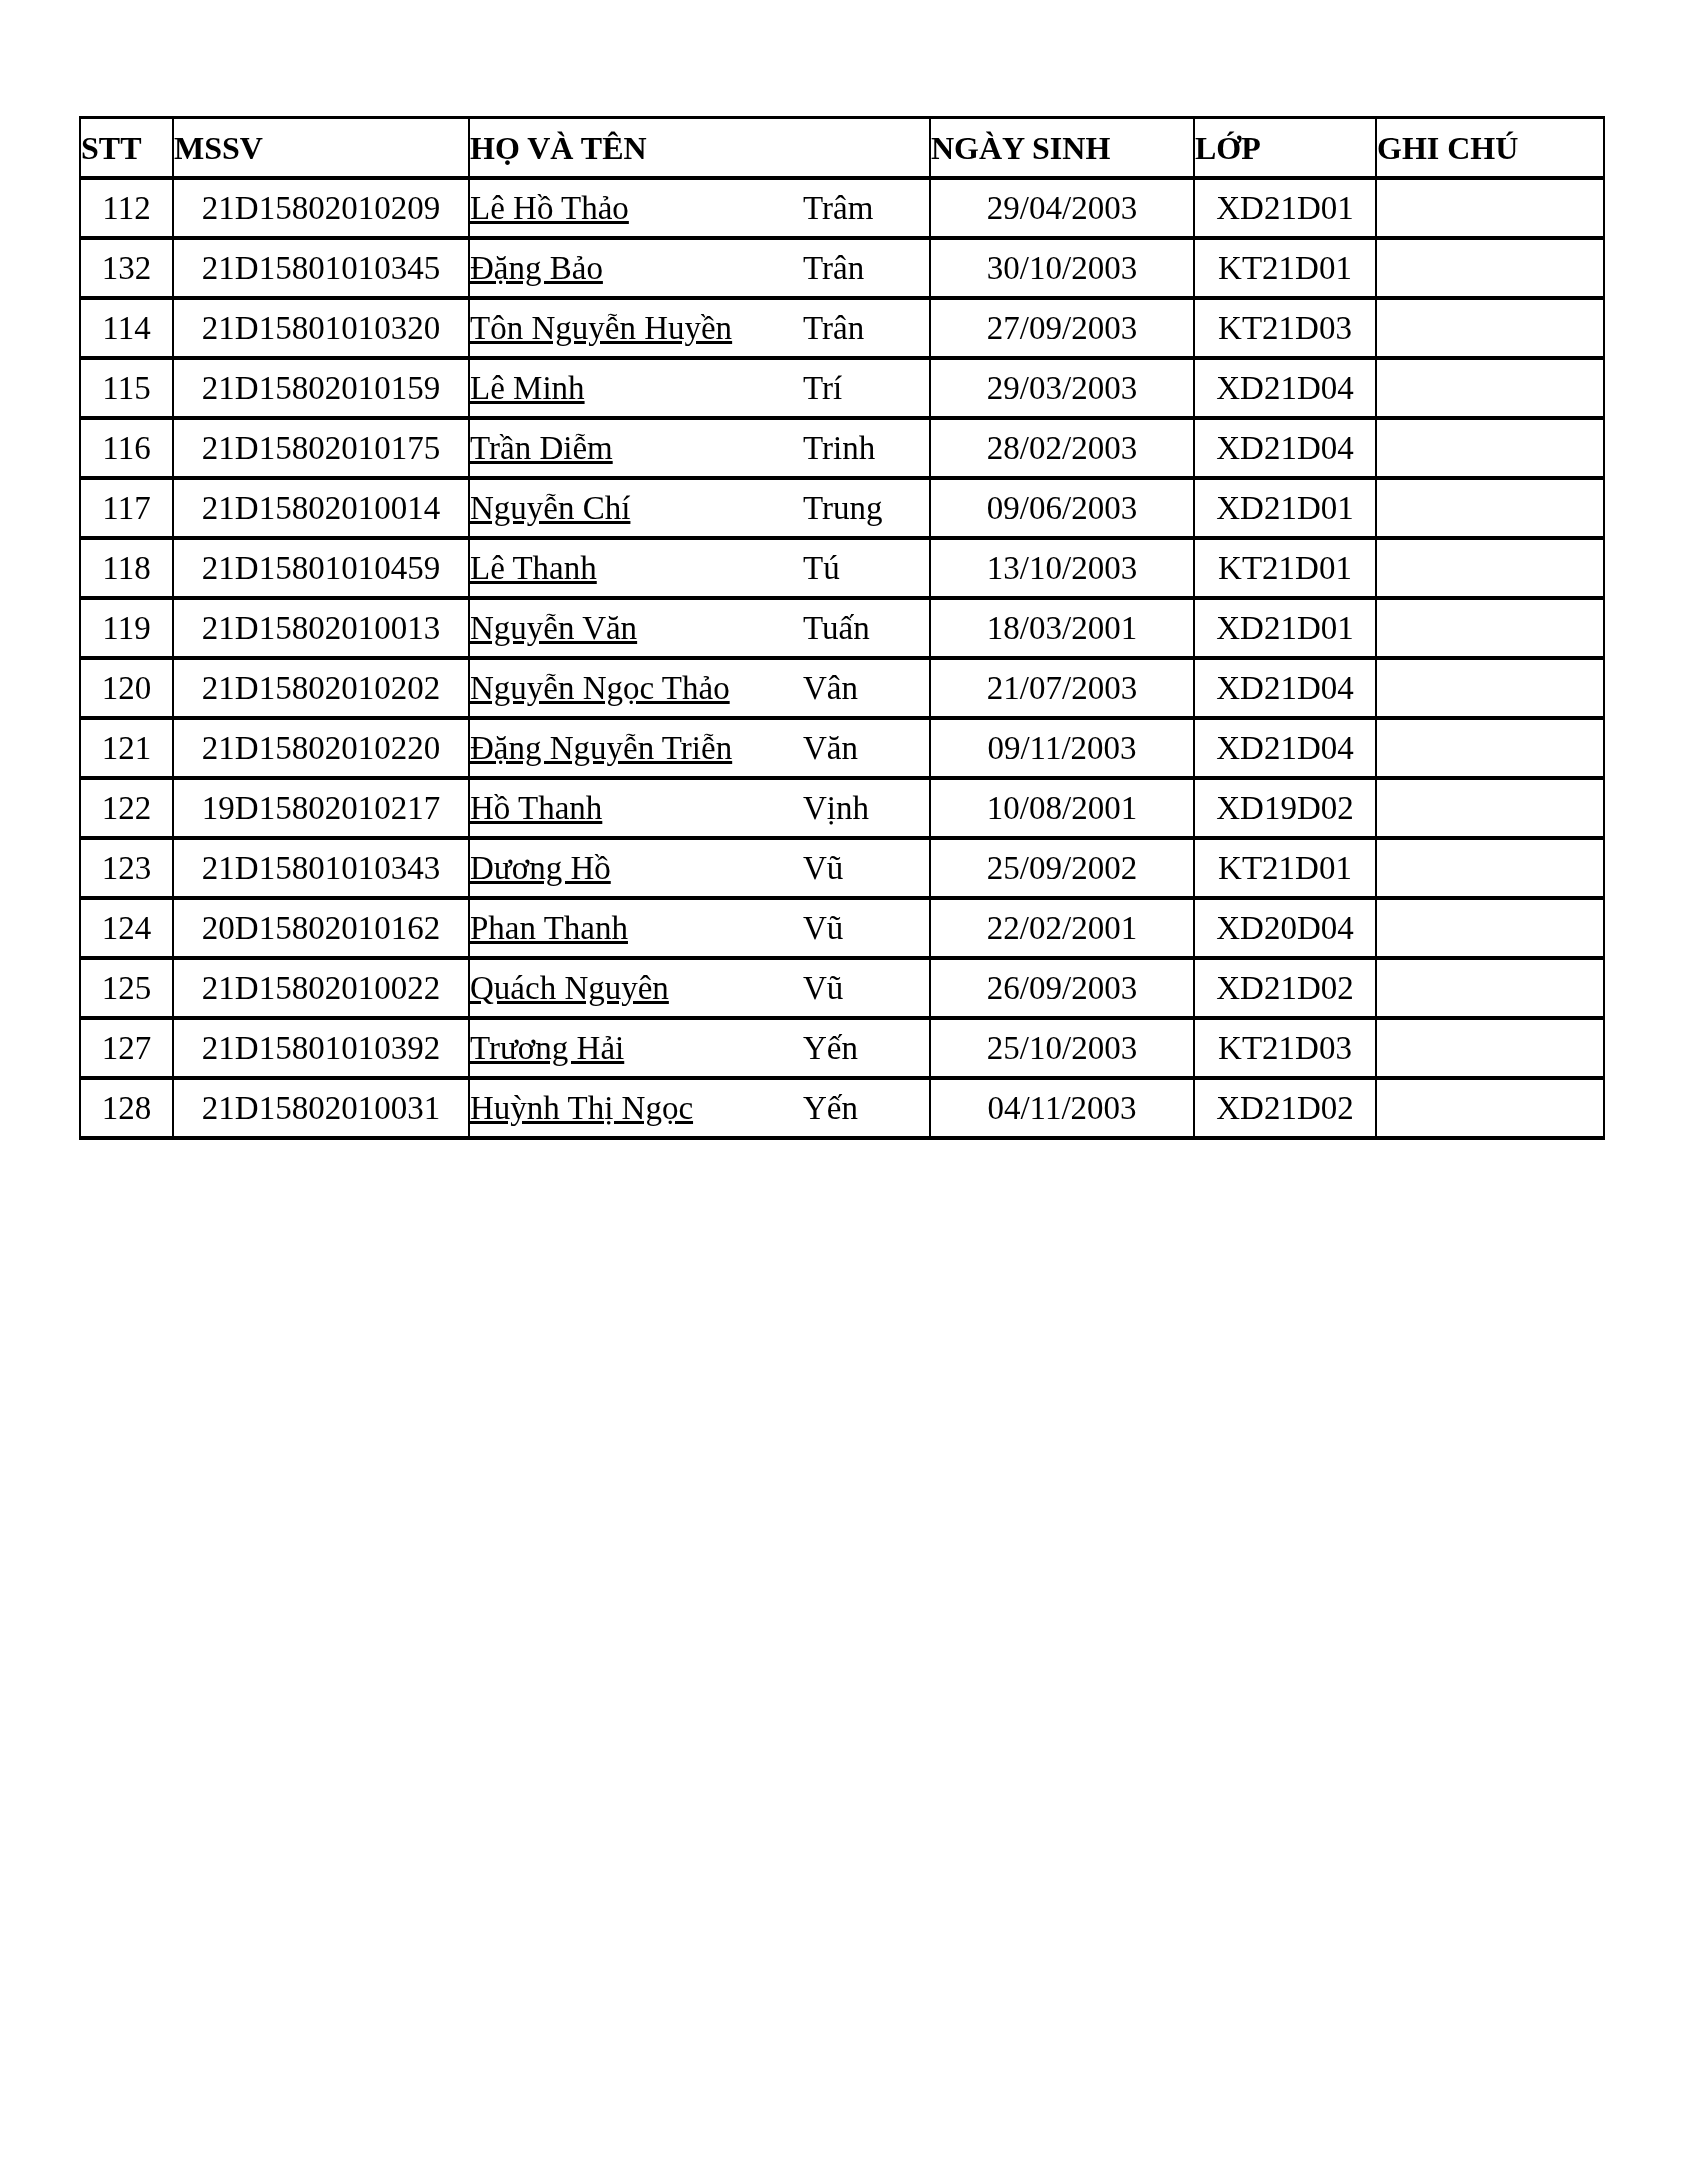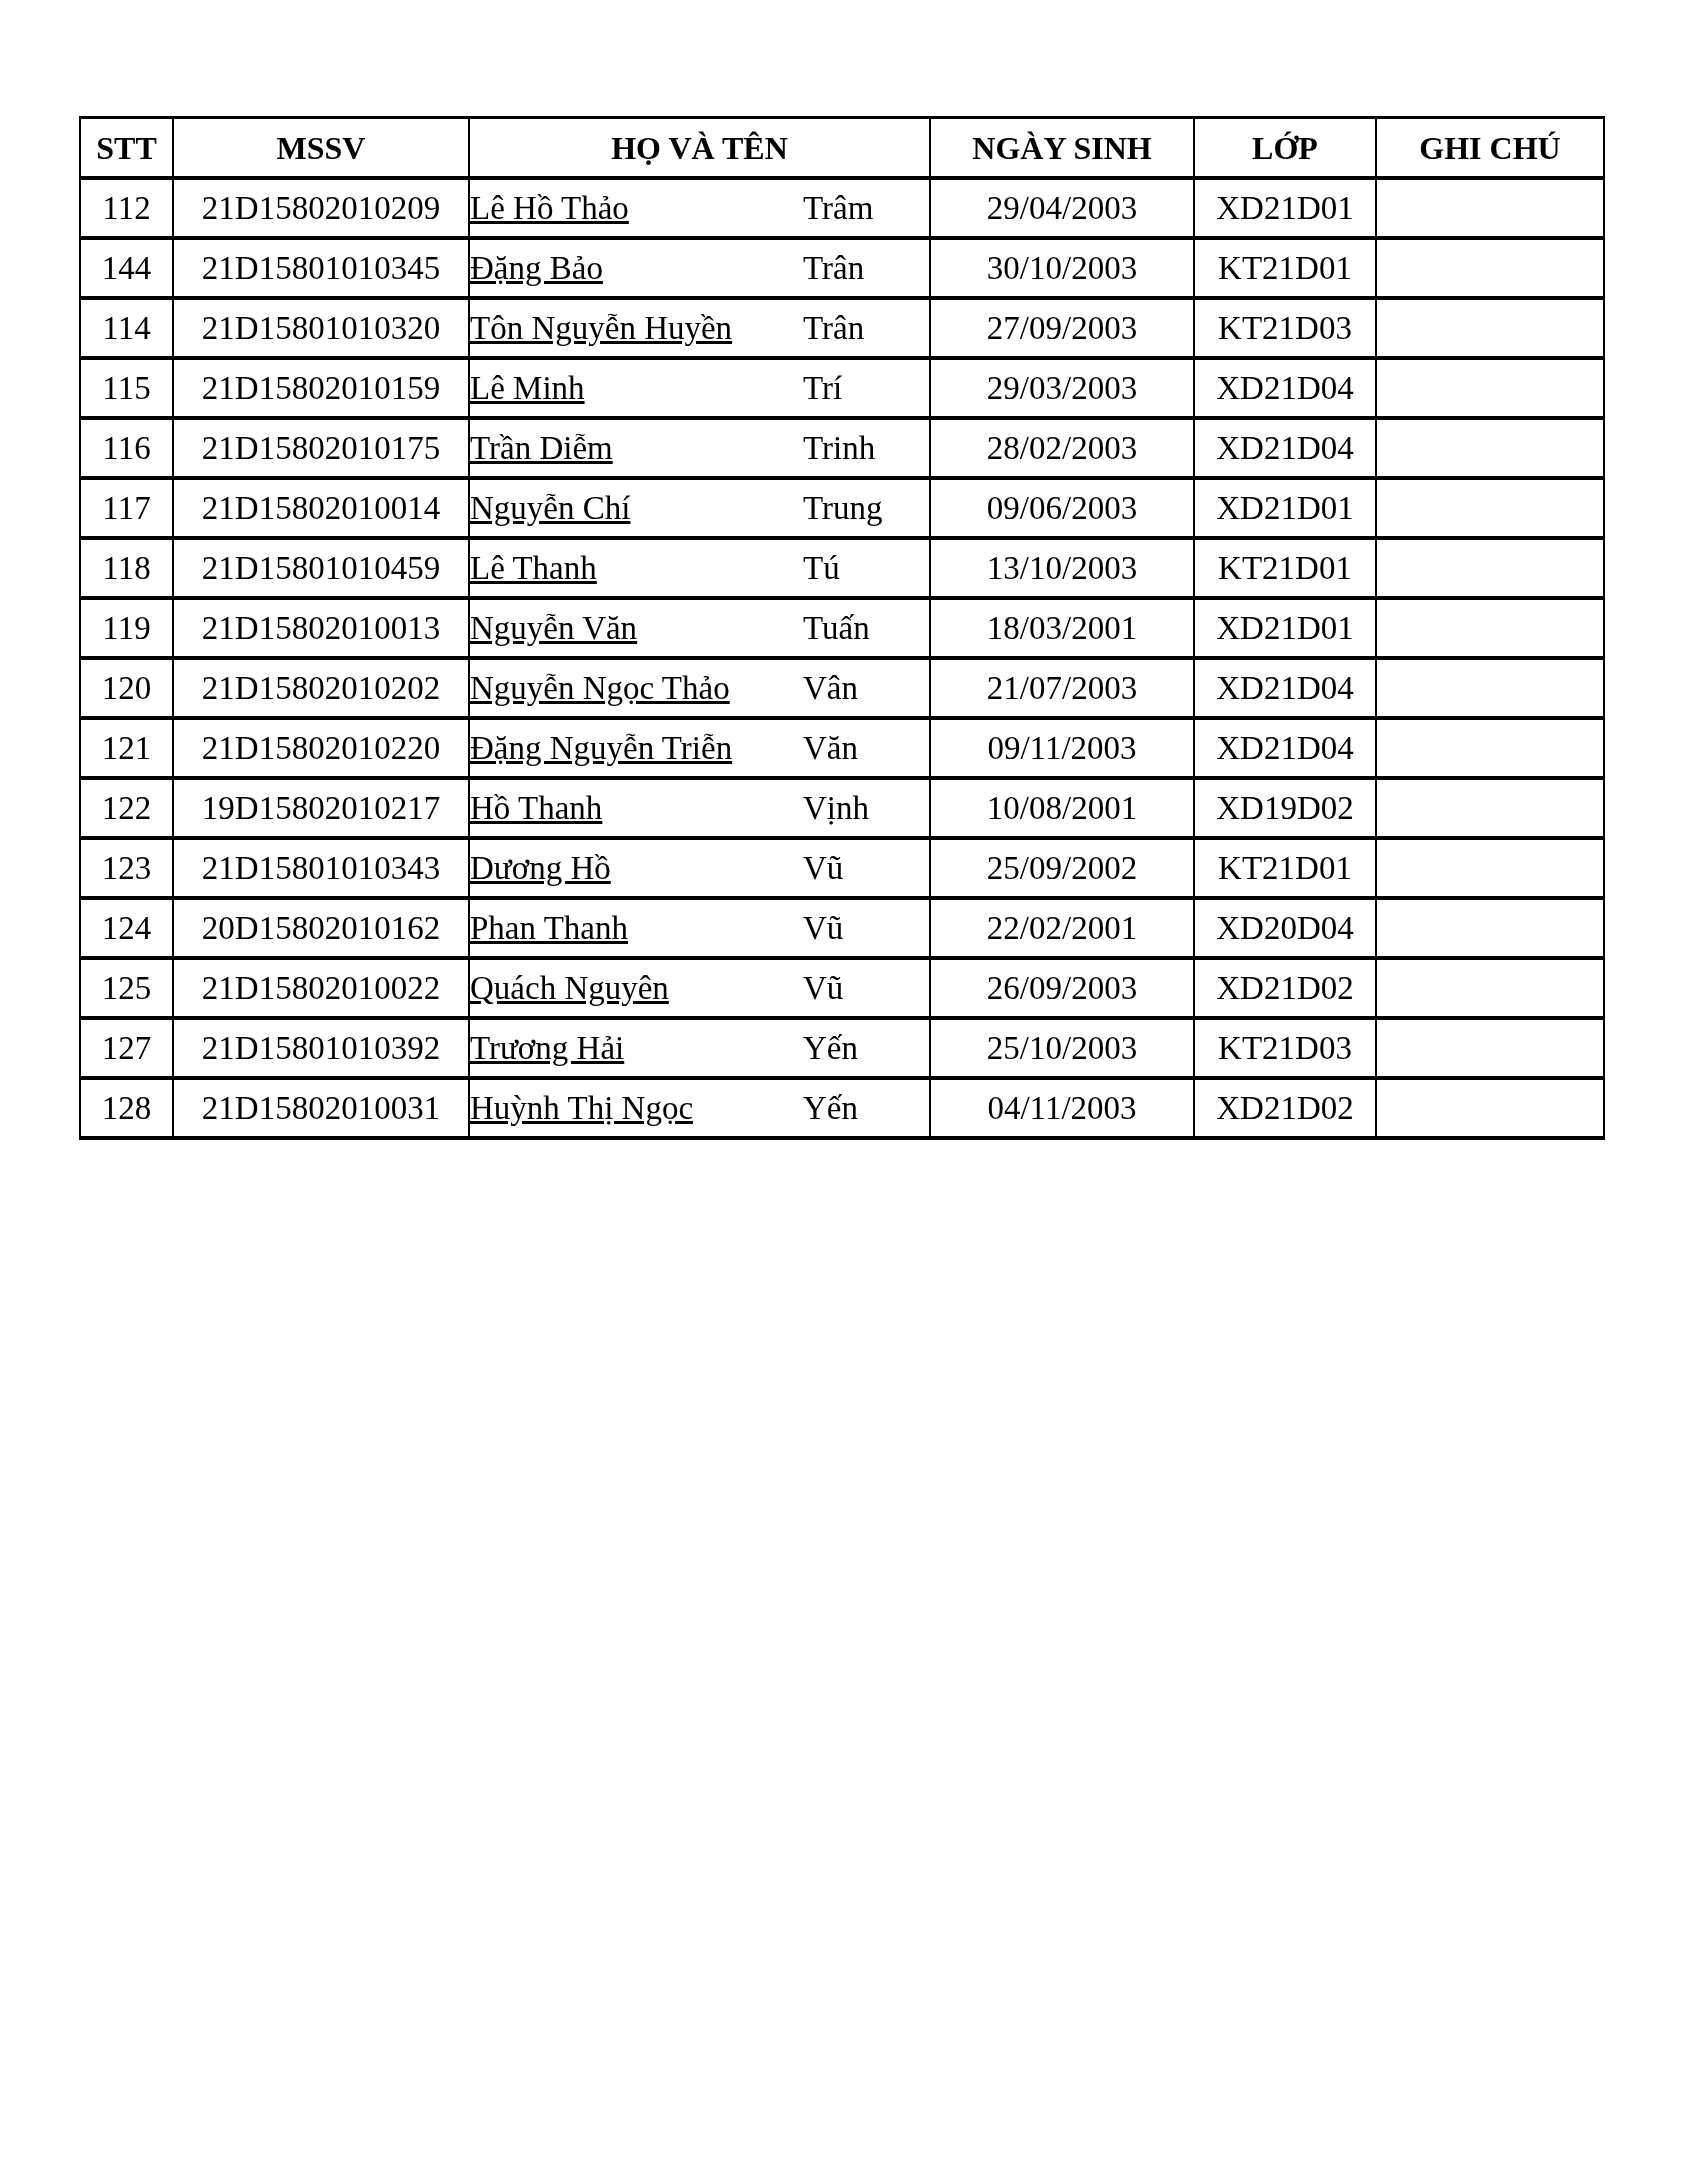--- a/index.html
+++ b/index.html
@@ -38,21 +38,21 @@
     vertical-align: middle;
     overflow: hidden;
     white-space: nowrap;
     padding: 0;
   }
   .roster thead th {
     border-top: 3.3px solid #000000;
     font-weight: bold;
     font-size: 32px;
     height: 57px;
-    text-align: center;
+    text-align: left;
   }
   .roster tbody tr {
     height: 60px;
     padding-left: 29px;
   }
   .c-stt, .c-mssv, .c-dob, .c-lop {
     text-align: center;
   }
   .c-name {
     position: relative;
@@ -100,21 +100,21 @@
     <td class="c-name">
       <span class="ho">Lê Hồ Thảo</span>
       <span class="ten">Trâm</span>
     </td>
     <td class="c-dob">29/04/2003</td>
     <td class="c-lop">XD21D01</td>
     <td class="c-note"></td>
   </tr>
 
   <tr>
-    <td class="c-stt">144</td>
+    <td class="c-stt">132</td>
     <td class="c-mssv">21D15801010345</td>
     <td class="c-name">
       <span class="ho">Đặng Bảo</span>
       <span class="ten">Trân</span>
     </td>
     <td class="c-dob">30/10/2003</td>
     <td class="c-lop">KT21D01</td>
     <td class="c-note"></td>
   </tr>
 

